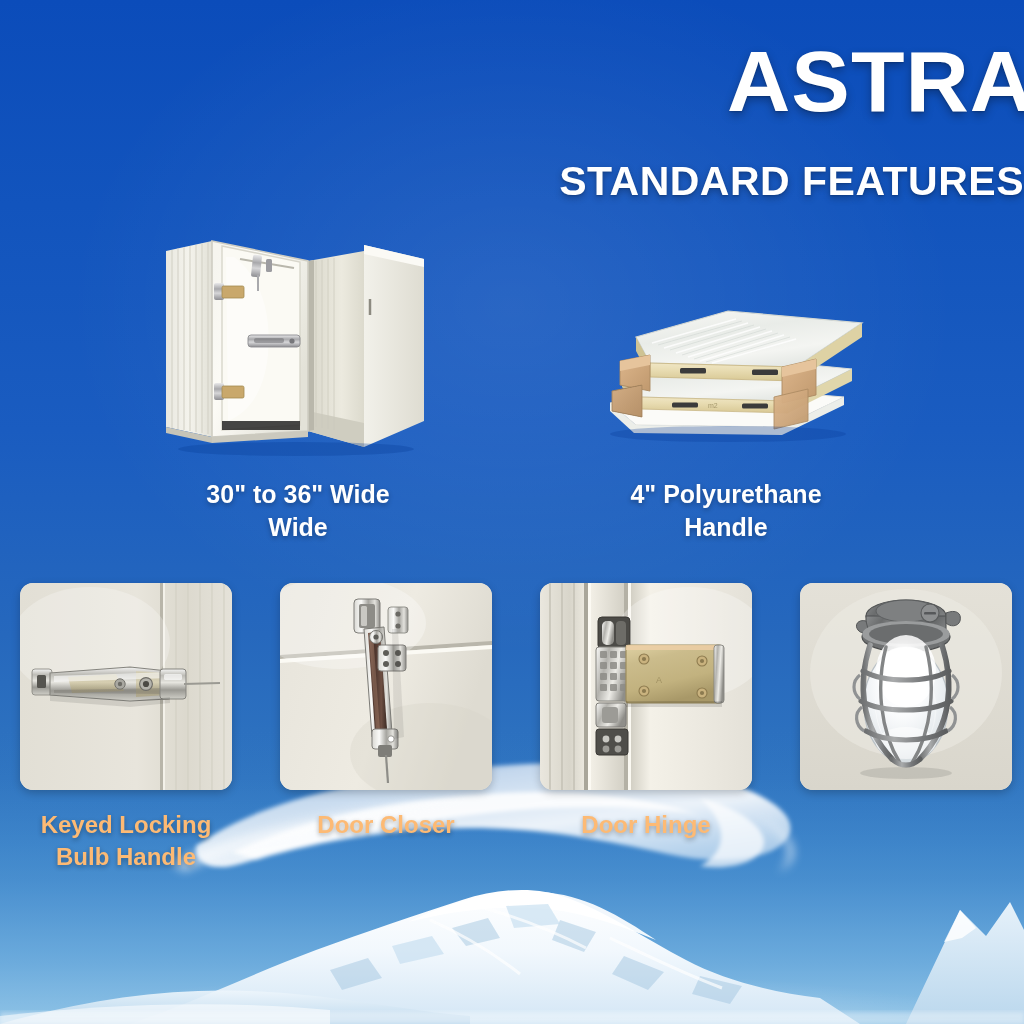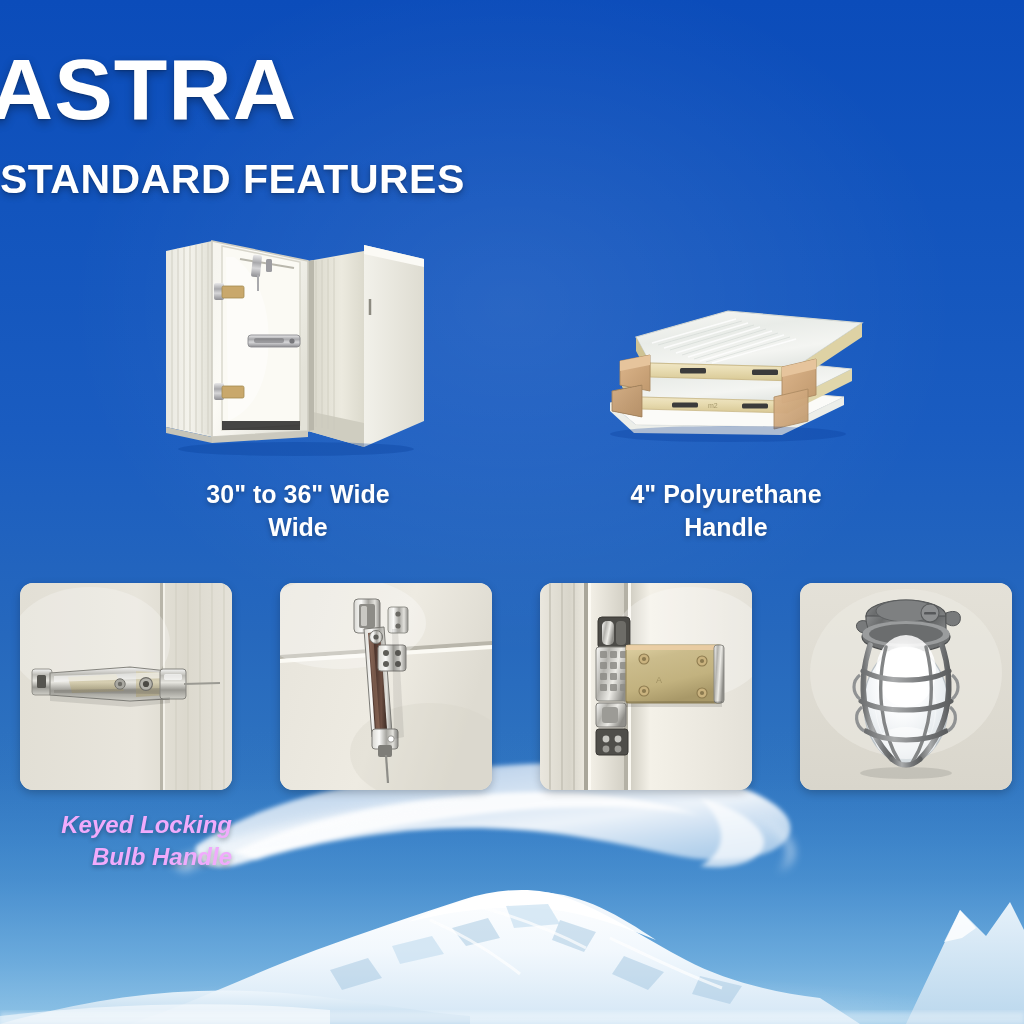--- a/index.html
+++ b/index.html
@@ -30,33 +30,33 @@
       rgba(255,255,255,0.085) 0%, rgba(255,255,255,0.0) 62%);
   }
 
   
   #mountain {
     position:absolute; left:0; right:0; bottom:0; height:300px;
   }
   #mountain svg { display:block; width:100%; height:100%; }
 
   
-  #header { position:absolute; top:8px; left:0; right:0; text-align:left; }
+  #header { position:absolute; top:0; left:0; right:0; text-align:right; }
   #title {
     margin-top:38px;
     font-size:86px;
     font-weight:bold;
     letter-spacing:1px;
     color:#ffffff;
     line-height:1.02;
     text-shadow:0 4px 9px rgba(0,0,0,0.30), 0 1px 2px rgba(0,0,0,0.22);
     transform:scaleX(1.02);
   }
   #subtitle {
-    margin-top:22px;
+    margin-top:32px;
     font-size:41px;
     font-weight:bold;
     letter-spacing:0.5px;
     color:#ffffff;
     text-shadow:0 3px 7px rgba(0,0,0,0.28), 0 1px 2px rgba(0,0,0,0.2);
   }
 
   
   #top-row {
     position:absolute; top:214px; left:0; right:0;
@@ -81,24 +81,23 @@
     width:212px; height:207px;
     border-radius:13px;
     overflow:hidden;
     background:#e3e0d7;
     box-shadow:0 3px 8px rgba(0,0,0,0.22);
     position:relative;
   }
   .bf-card svg { display:block; width:100%; height:100%; }
   .bf-caption {
     margin-top:19px;
-    text-align:right;
-    font-size:24px; font-weight:bold; color:#f0abfc; line-height:1.32;
+    text-align:center;
+    font-size:24px; font-weight:bold; color:#fdba74; line-height:1.32;
     text-shadow:0 2px 5px rgba(0,0,0,0.32);
-    font-style:italic;
   }
   .bf-3 .bf-caption, .bf-4 .bf-caption { }
 </style>
 </head>
 <body>
 
 <div id="bg"></div>
 <div id="bg-vignette"></div>
 
 <div id="mountain">
@@ -523,20 +522,23 @@
           <rect x="92" y="146" width="26" height="20" rx="3" fill="url(#chrome2)" stroke="#7e7d78" stroke-width="1"></rect>
           <circle cx="111" cy="156" r="3.2" fill="#ffffff" stroke="#8d8c87" stroke-width="0.9"></circle>
           <rect x="98" y="162" width="14" height="12" rx="2" fill="#7e7d78"></rect>
         </g>
 
         <line x1="106" y1="172" x2="108" y2="200" stroke="#8e8d88" stroke-width="2.2"></line>
 
         <path d="M112 46 L118 46 L124 154 L114 156 Z" fill="#000000" opacity="0.08"></path>
       </svg>
     </div>
+    <div class="bf-caption">
+      <span>Door Closer</span>
+    </div>
   </div>
 
   <div class="bf bf-3">
     <div class="bf-card">
       <svg viewBox="0 0 212 207" xmlns="http://www.w3.org/2000/svg">
         <defs>
           <linearGradient id="wallC" x1="0" y1="0" x2="1" y2="0">
             <stop offset="0%" stop-color="#eae7de"></stop>
             <stop offset="14%" stop-color="#d8d5ca"></stop>
             <stop offset="24%" stop-color="#f2efe6"></stop>
@@ -618,20 +620,23 @@
           <rect x="62" y="124" width="16" height="16" rx="3" fill="#9c9b96"></rect>
           <rect x="56" y="146" width="32" height="26" rx="3" fill="#4f4e4a" stroke="#3a3935" stroke-width="1"></rect>
           <circle cx="66" cy="156" r="3.4" fill="#c9c8c3"></circle>
           <circle cx="78" cy="156" r="3.4" fill="#c9c8c3"></circle>
           <circle cx="66" cy="166" r="3.4" fill="#9d9c97"></circle>
           <circle cx="78" cy="166" r="3.4" fill="#9d9c97"></circle>
         </g>
 
         <rect x="86" y="118" width="96" height="6" fill="#000000" opacity="0.12"></rect>
       </svg>
+    </div>
+    <div class="bf-caption">
+      <span>Door Hinge</span>
     </div>
   </div>
 
   <div class="bf bf-4">
     <div class="bf-card">
       <svg viewBox="0 0 212 207" xmlns="http://www.w3.org/2000/svg">
         <defs>
           <linearGradient id="wallD" x1="0" y1="0" x2="0" y2="1">
             <stop offset="0%" stop-color="#e4e1d8"></stop>
             <stop offset="100%" stop-color="#d9d6cc"></stop>

